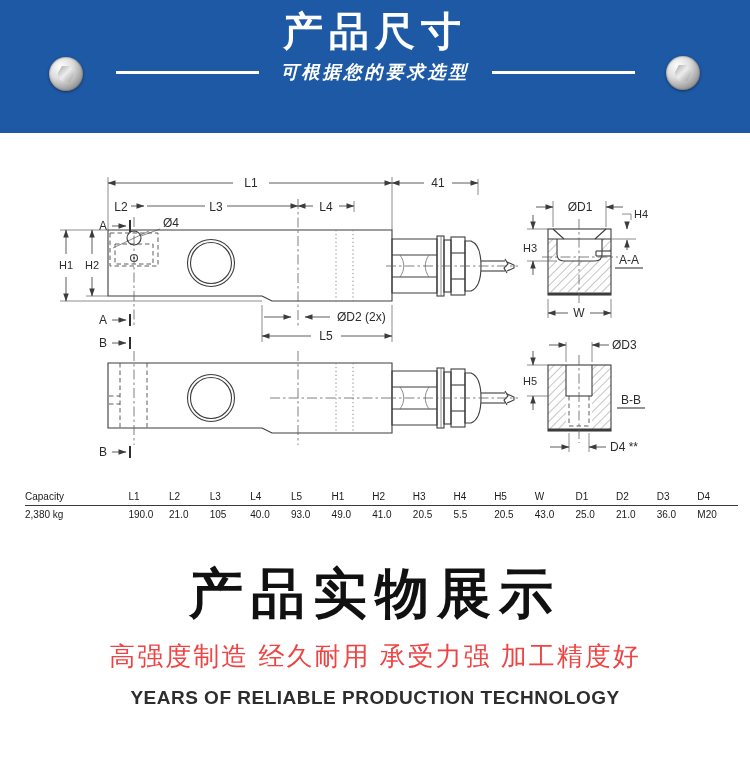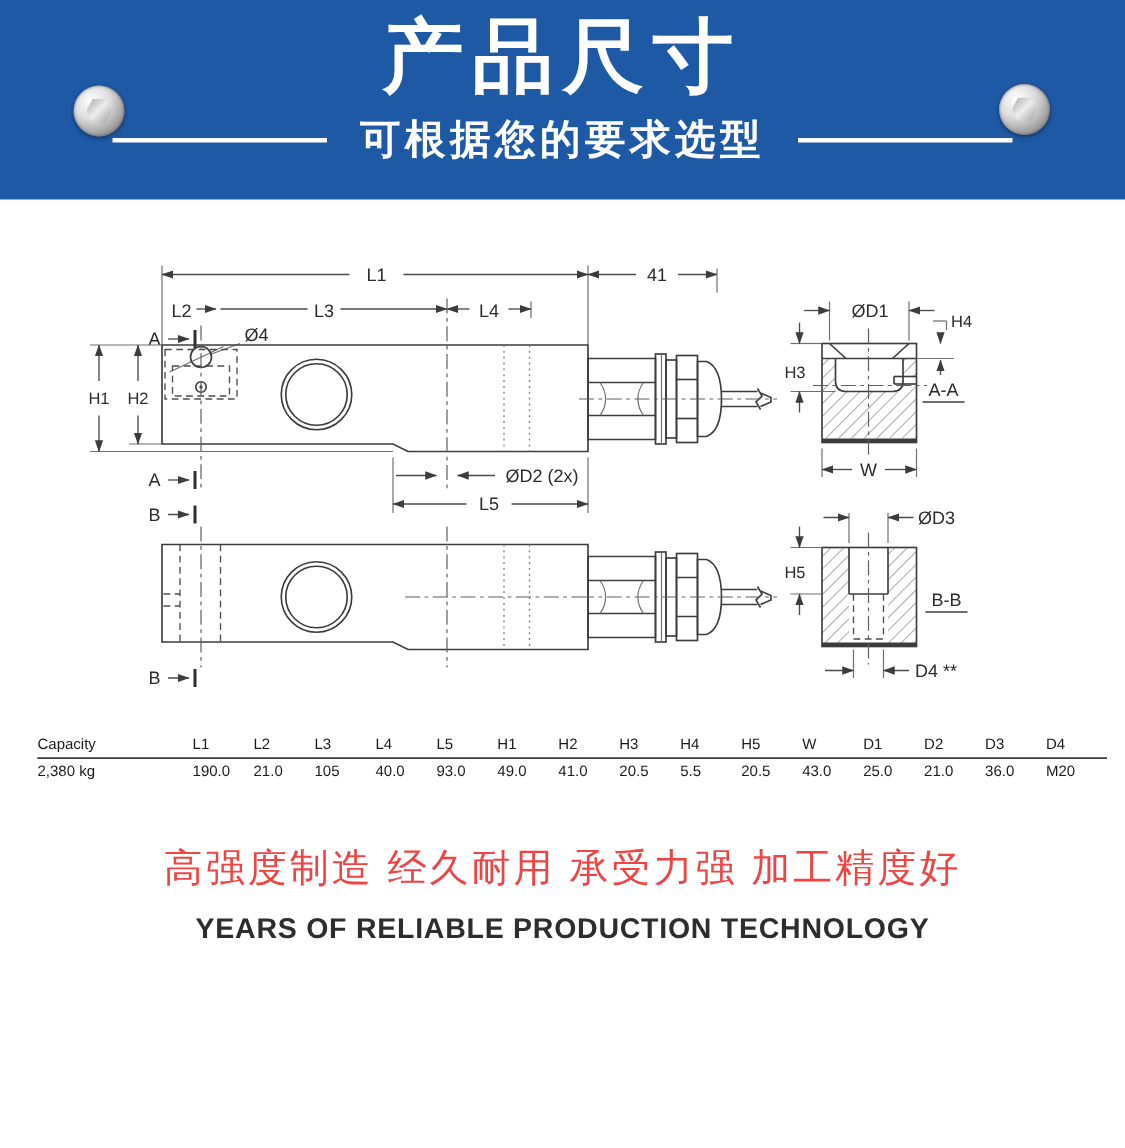--- a/index.html
+++ b/index.html
@@ -3,28 +3,28 @@
 <meta charset="utf-8">
 <style>
   html,body{margin:0;padding:0;}
   body{
     width:750px;height:765px;background:#ffffff;overflow:hidden;
     font-family:"Liberation Sans", sans-serif;position:relative;
   }
   
   .banner{position:relative;height:133px;background:#1e59a6;}
   .banner-title{
-    text-align:center;padding-top:9px;font-size:54px;line-height:1.1;
+    text-align:center;padding-top:9px;font-size:40px;line-height:1.1;
     color:#ffffff;font-weight:bold;letter-spacing:6px;
   }
   .banner-subrow{
     margin-top:7px;display:flex;align-items:center;justify-content:center;gap:22px;
   }
   .banner-line{width:143px;height:3px;background:#ffffff;}
-  .banner-subtitle{font-size:27px;color:#ffffff;font-weight:bold;letter-spacing:3px;}
+  .banner-subtitle{font-size:18px;color:#ffffff;font-weight:bold;letter-spacing:3px;font-style:italic;}
   .screw{
     position:absolute;width:34px;height:34px;border-radius:50%;
     background:radial-gradient(circle at 35% 30%, #ffffff 0%, #dcdcdc 38%, #8f8f8f 78%, #6d6d6d 100%);
     box-shadow:0 1px 3px rgba(0,0,0,0.45), inset 0 0 2px #555;
     display:flex;align-items:center;justify-content:center;
   }
   .screw-left{left:49px;top:57px;}
   .screw-right{left:666px;top:56px;}
   .screw-hex{
     width:17px;height:17px;
@@ -318,15 +318,16 @@
           <td>25.0</td>
           <td>21.0</td>
           <td>36.0</td>
           <td>M20</td>
         </tr>
       </tbody>
   </table>
 </div>
 
 <div class="showcase">
+  <div class="showcase-title">产品实物展示</div>
   <div class="showcase-sub">高强度制造 经久耐用 承受力强 加工精度好</div>
   <div class="showcase-tagline">YEARS OF RELIABLE PRODUCTION TECHNOLOGY</div>
 </div>
 
 </body></html>

